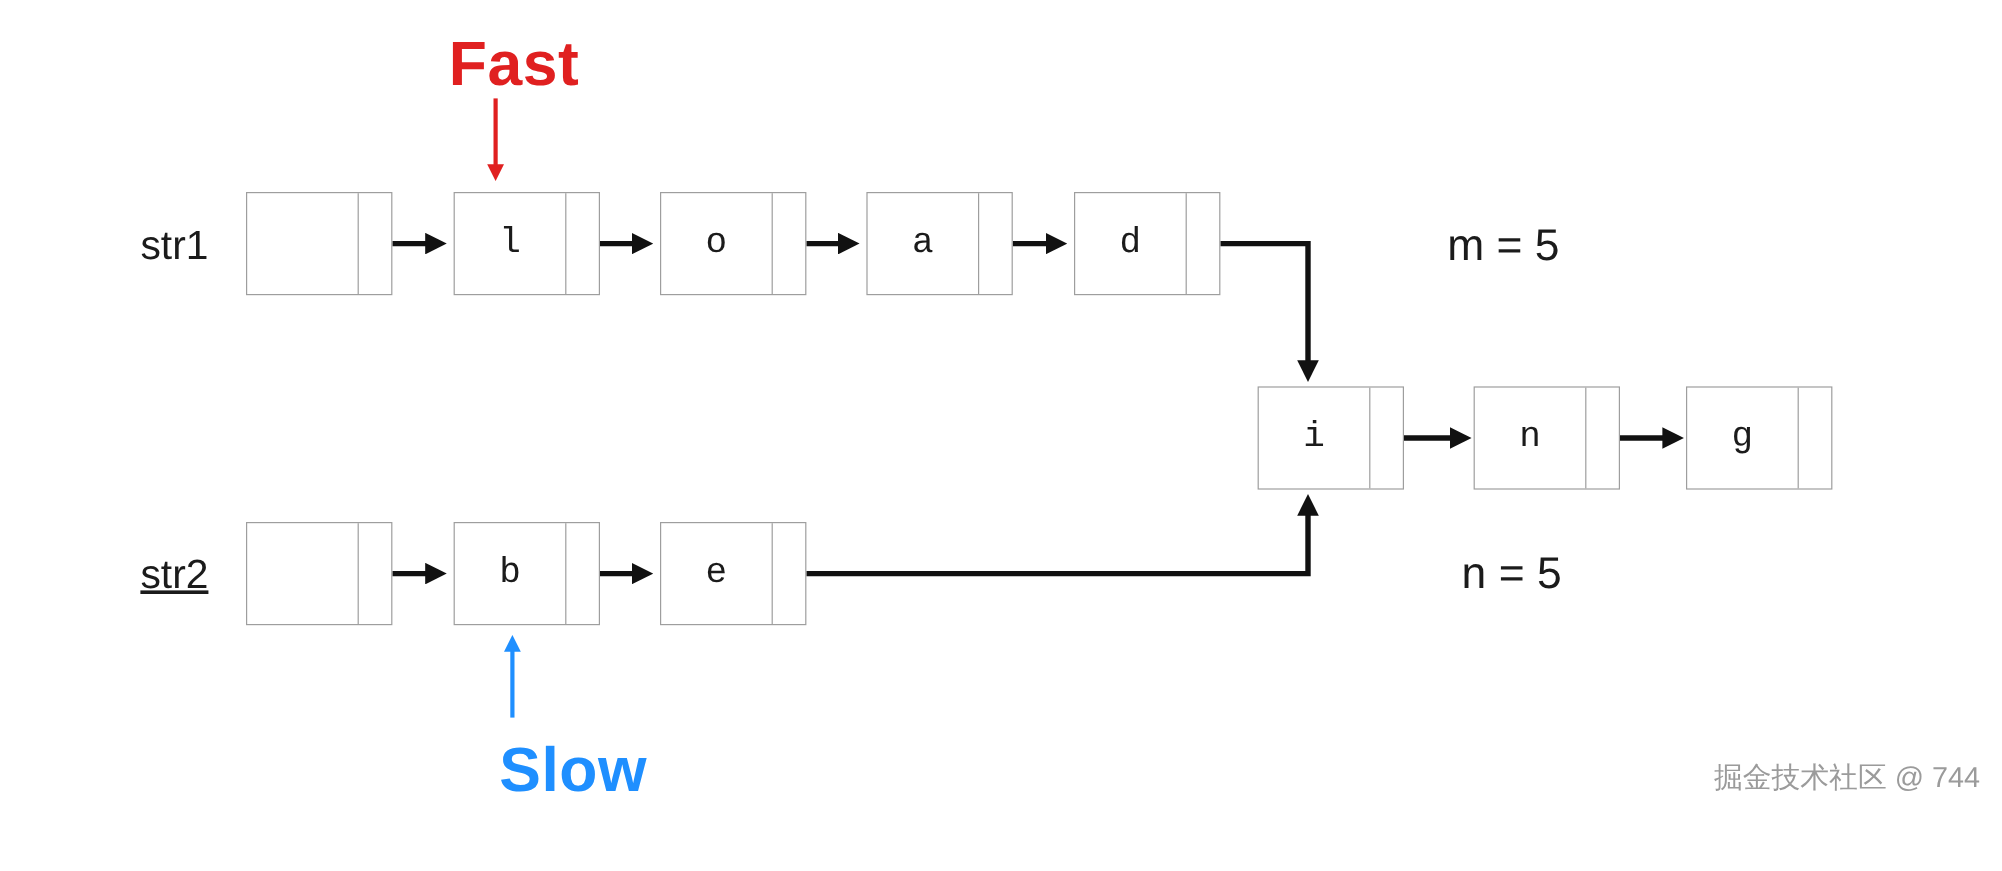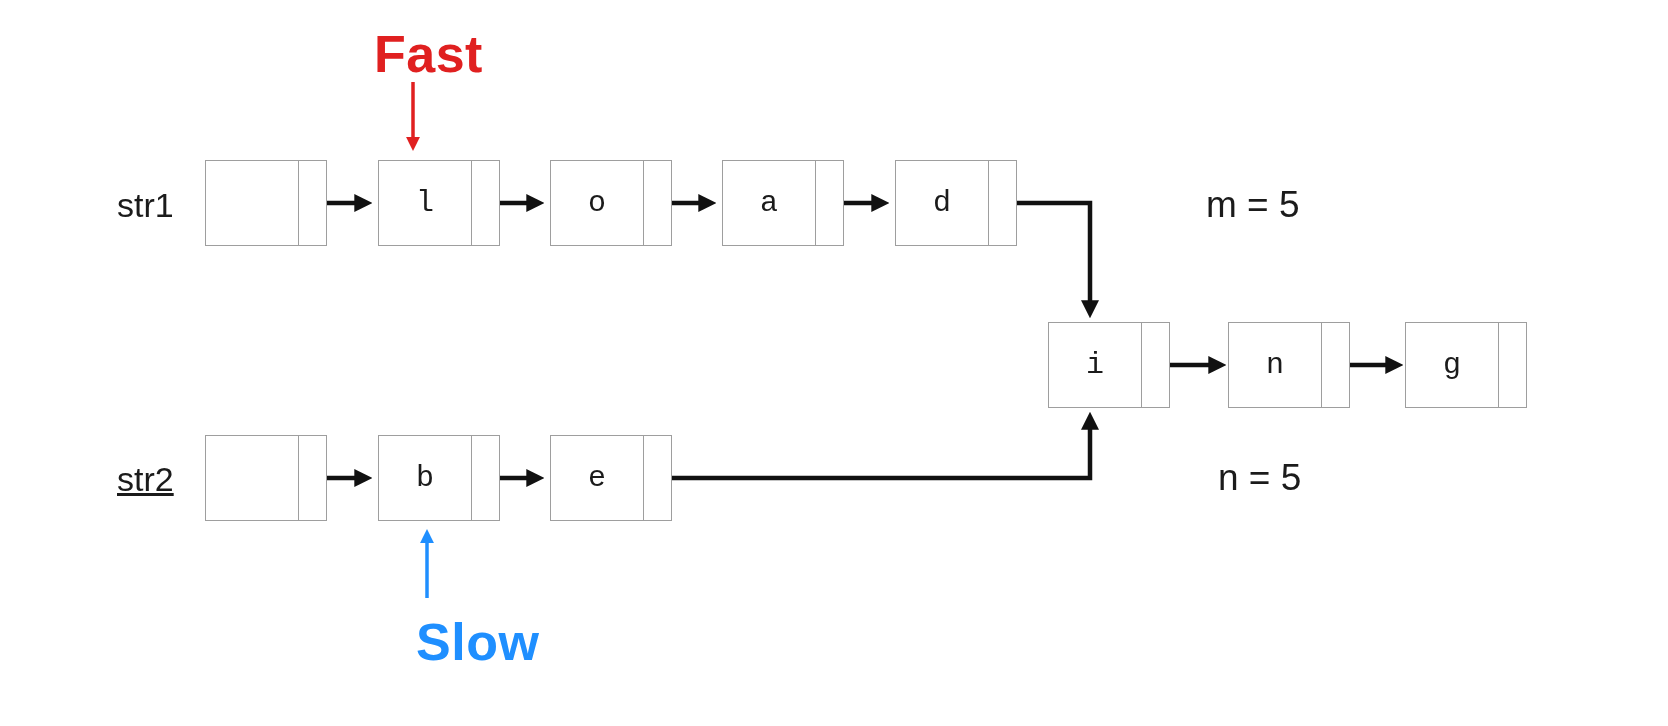--- a/index.html
+++ b/index.html
@@ -158,14 +158,15 @@
   </div>
   <div class="node" style="left:378px; top:435px;">
     <div class="val">b</div>
     <div class="ptr"></div>
   </div>
   <div class="node" style="left:550px; top:435px;">
     <div class="val">e</div>
     <div class="ptr"></div>
   </div>
 
+  <div class="watermark">掘金技术社区 @ 744</div>
 
 </div>
 
 </body></html>

